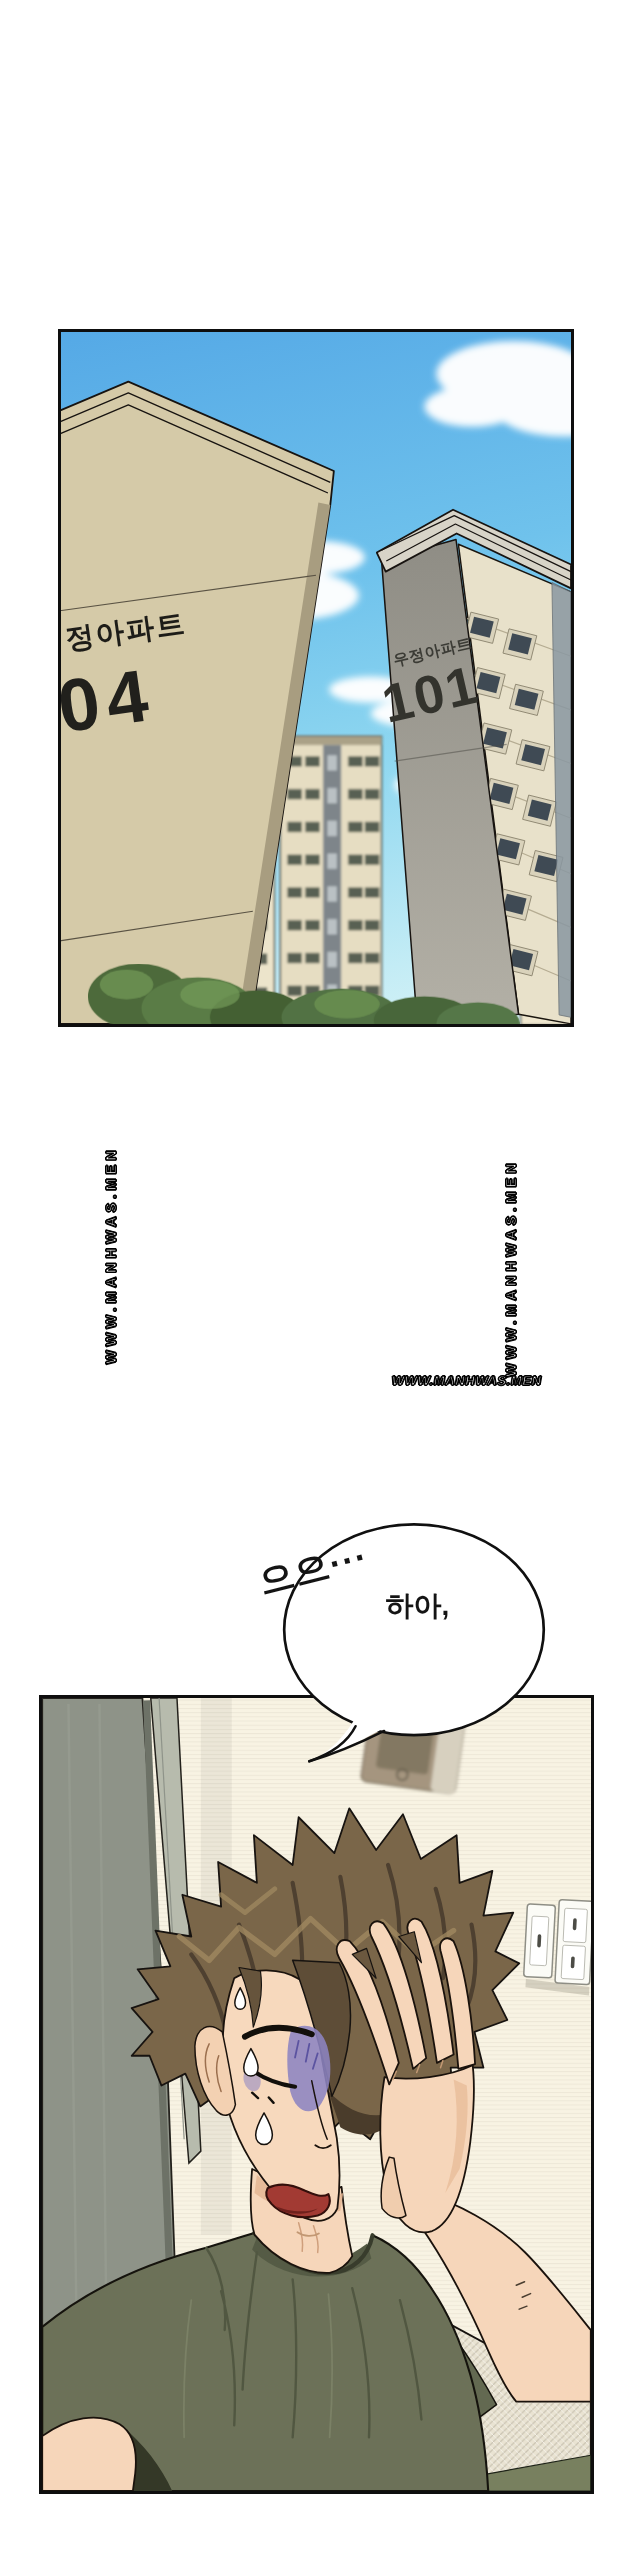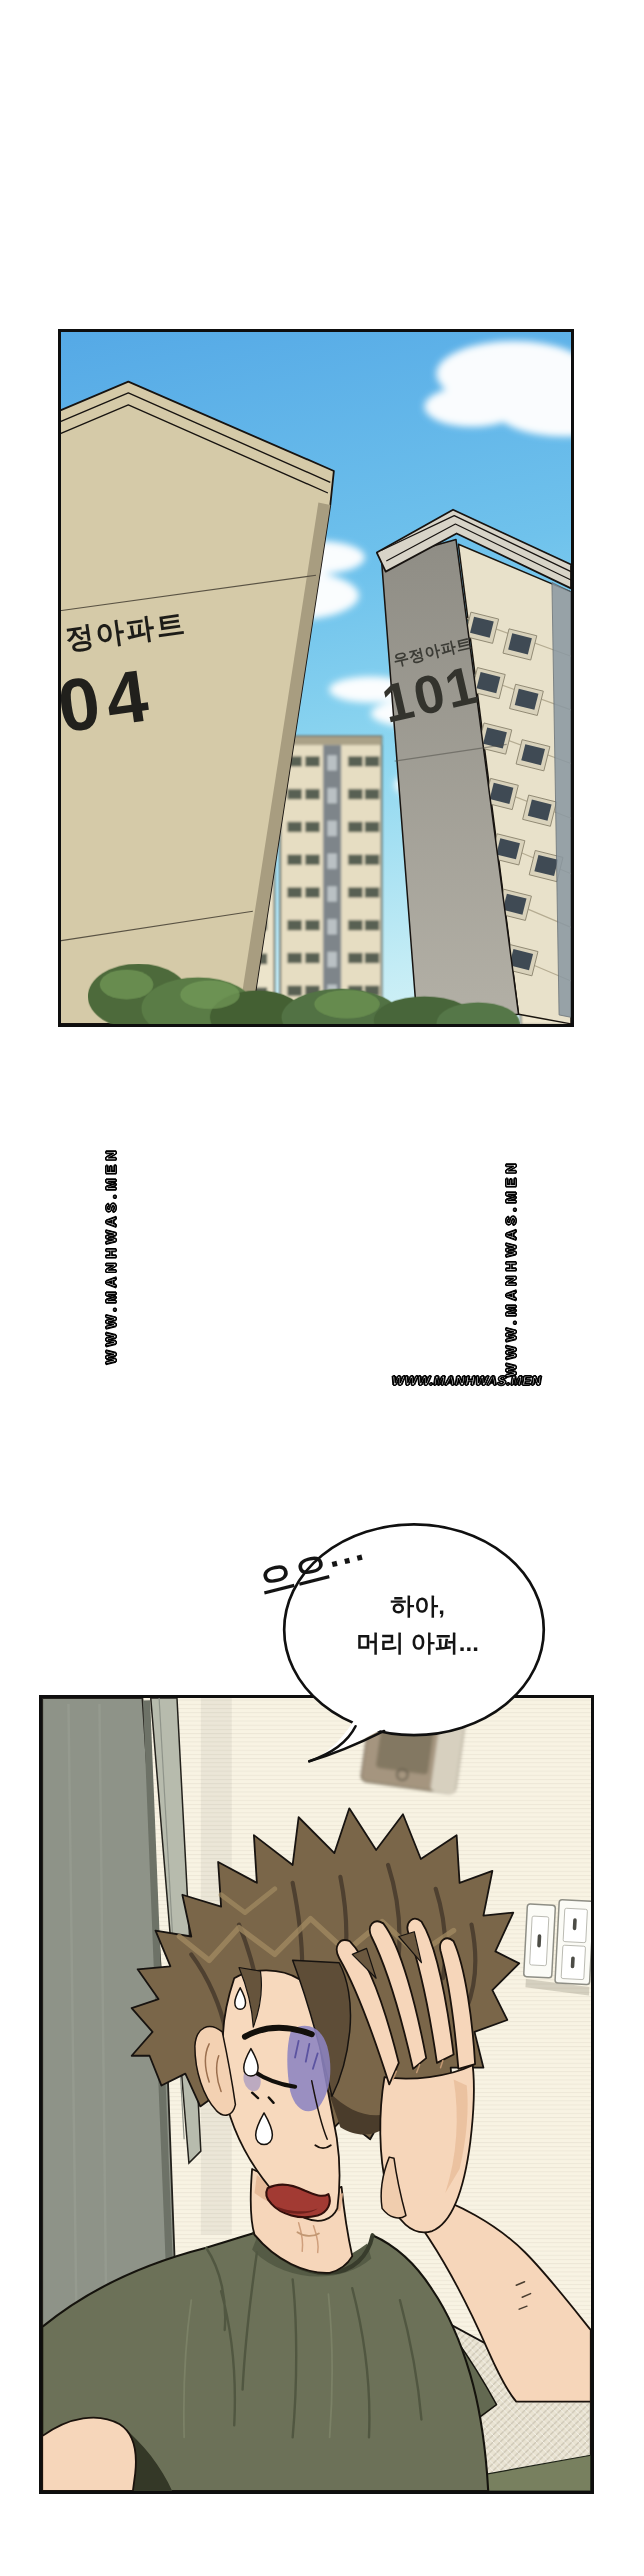--- a/index.html
+++ b/index.html
@@ -14,21 +14,21 @@
         font-weight:800;font-size:14.3px;letter-spacing:4.2px;white-space:nowrap;
         color:#ffffff;-webkit-text-stroke:1.3px #000;text-shadow:
         -1.2px 0 #000,1.2px 0 #000,0 -1.2px #000,0 1.2px #000;}
   .wm-h{position:absolute;font-weight:800;font-size:13px;letter-spacing:0.6px;white-space:nowrap;
         color:#ffffff;-webkit-text-stroke:1.2px #000;transform:skewX(-10deg);
         text-shadow:-1.2px 0 #000,1.2px 0 #000,0 -1.2px #000,0 1.2px #000;}
   #groan-sfx{position:absolute;left:258px;top:1546px;font-size:35px;font-weight:800;
         color:#141414;transform:rotate(-14deg);letter-spacing:1.2px;}
   #speech-bubble-svg{position:absolute;left:271px;top:1513px;width:280px;height:256px;}
   .bubble-text{position:absolute;left:310px;top:1587px;width:215px;text-align:center;
-        color:#141414;font-size:24px;line-height:37px;font-weight:600;}
+        color:#141414;font-size:28px;line-height:37px;font-weight:600;}
 </style>
 </head>
 <body>
 
 <div class="page">
 
   <div id="city-panel" class="panel">
     <svg width="510" height="692" viewBox="0 0 856 1161">
       <defs>
         <filter id="bl5" x="-30%" y="-30%" width="160%" height="160%">
@@ -390,19 +390,18 @@
   </div>
 
   <svg id="speech-bubble-svg" viewBox="0 0 470 430">
     <ellipse cx="240" cy="196" rx="218" ry="177" fill="#ffffff" stroke="#101010" stroke-width="4.5"></ellipse>
     <path d="M150,330 C125,375 100,402 62,418 C105,404 150,385 200,355 Z" fill="#ffffff"></path>
     <path d="M142,358 C128,386 102,404 64,417" fill="none" stroke="#101010" stroke-width="4" stroke-linecap="round"></path>
     <path d="M64,417 C102,406 146,388 190,366" fill="none" stroke="#101010" stroke-width="4" stroke-linecap="round"></path>
   </svg>
   <div class="bubble-text">
     <div>하아,</div>
-    <div>머리 아퍼...</div>
   </div>
 
   <div id="groan-sfx">으으···</div>
 
 </div>
 
 
 </body></html>

